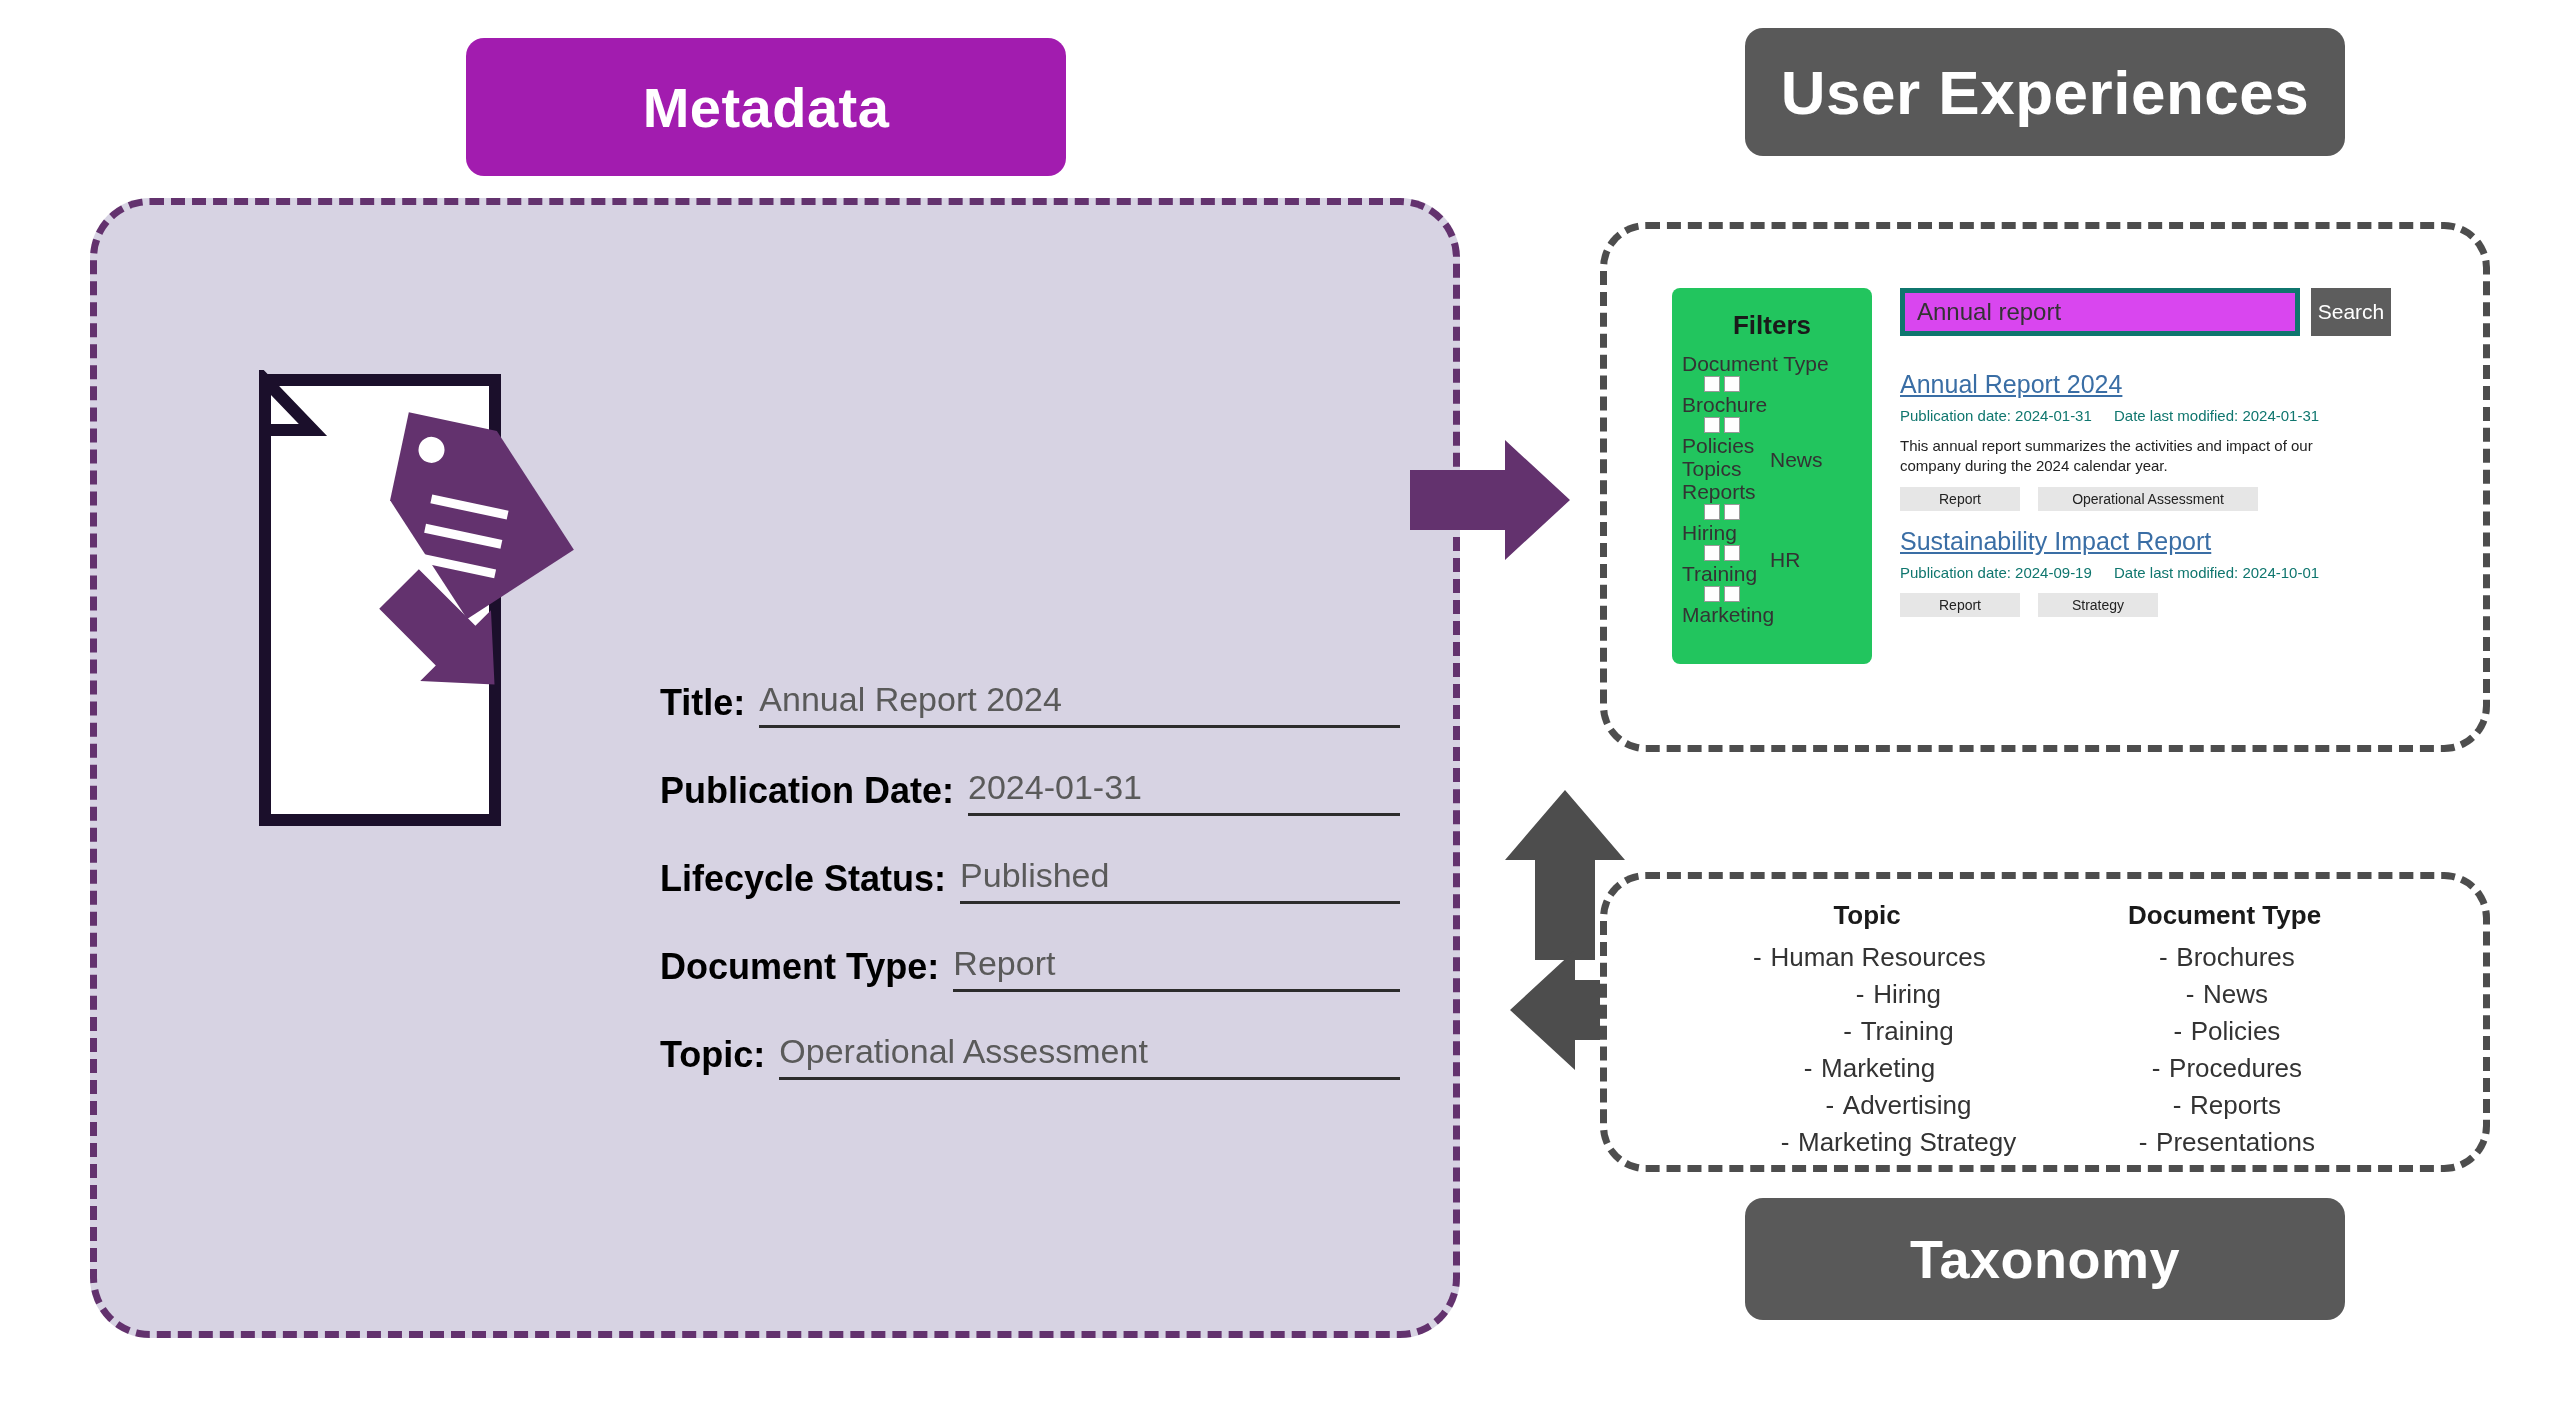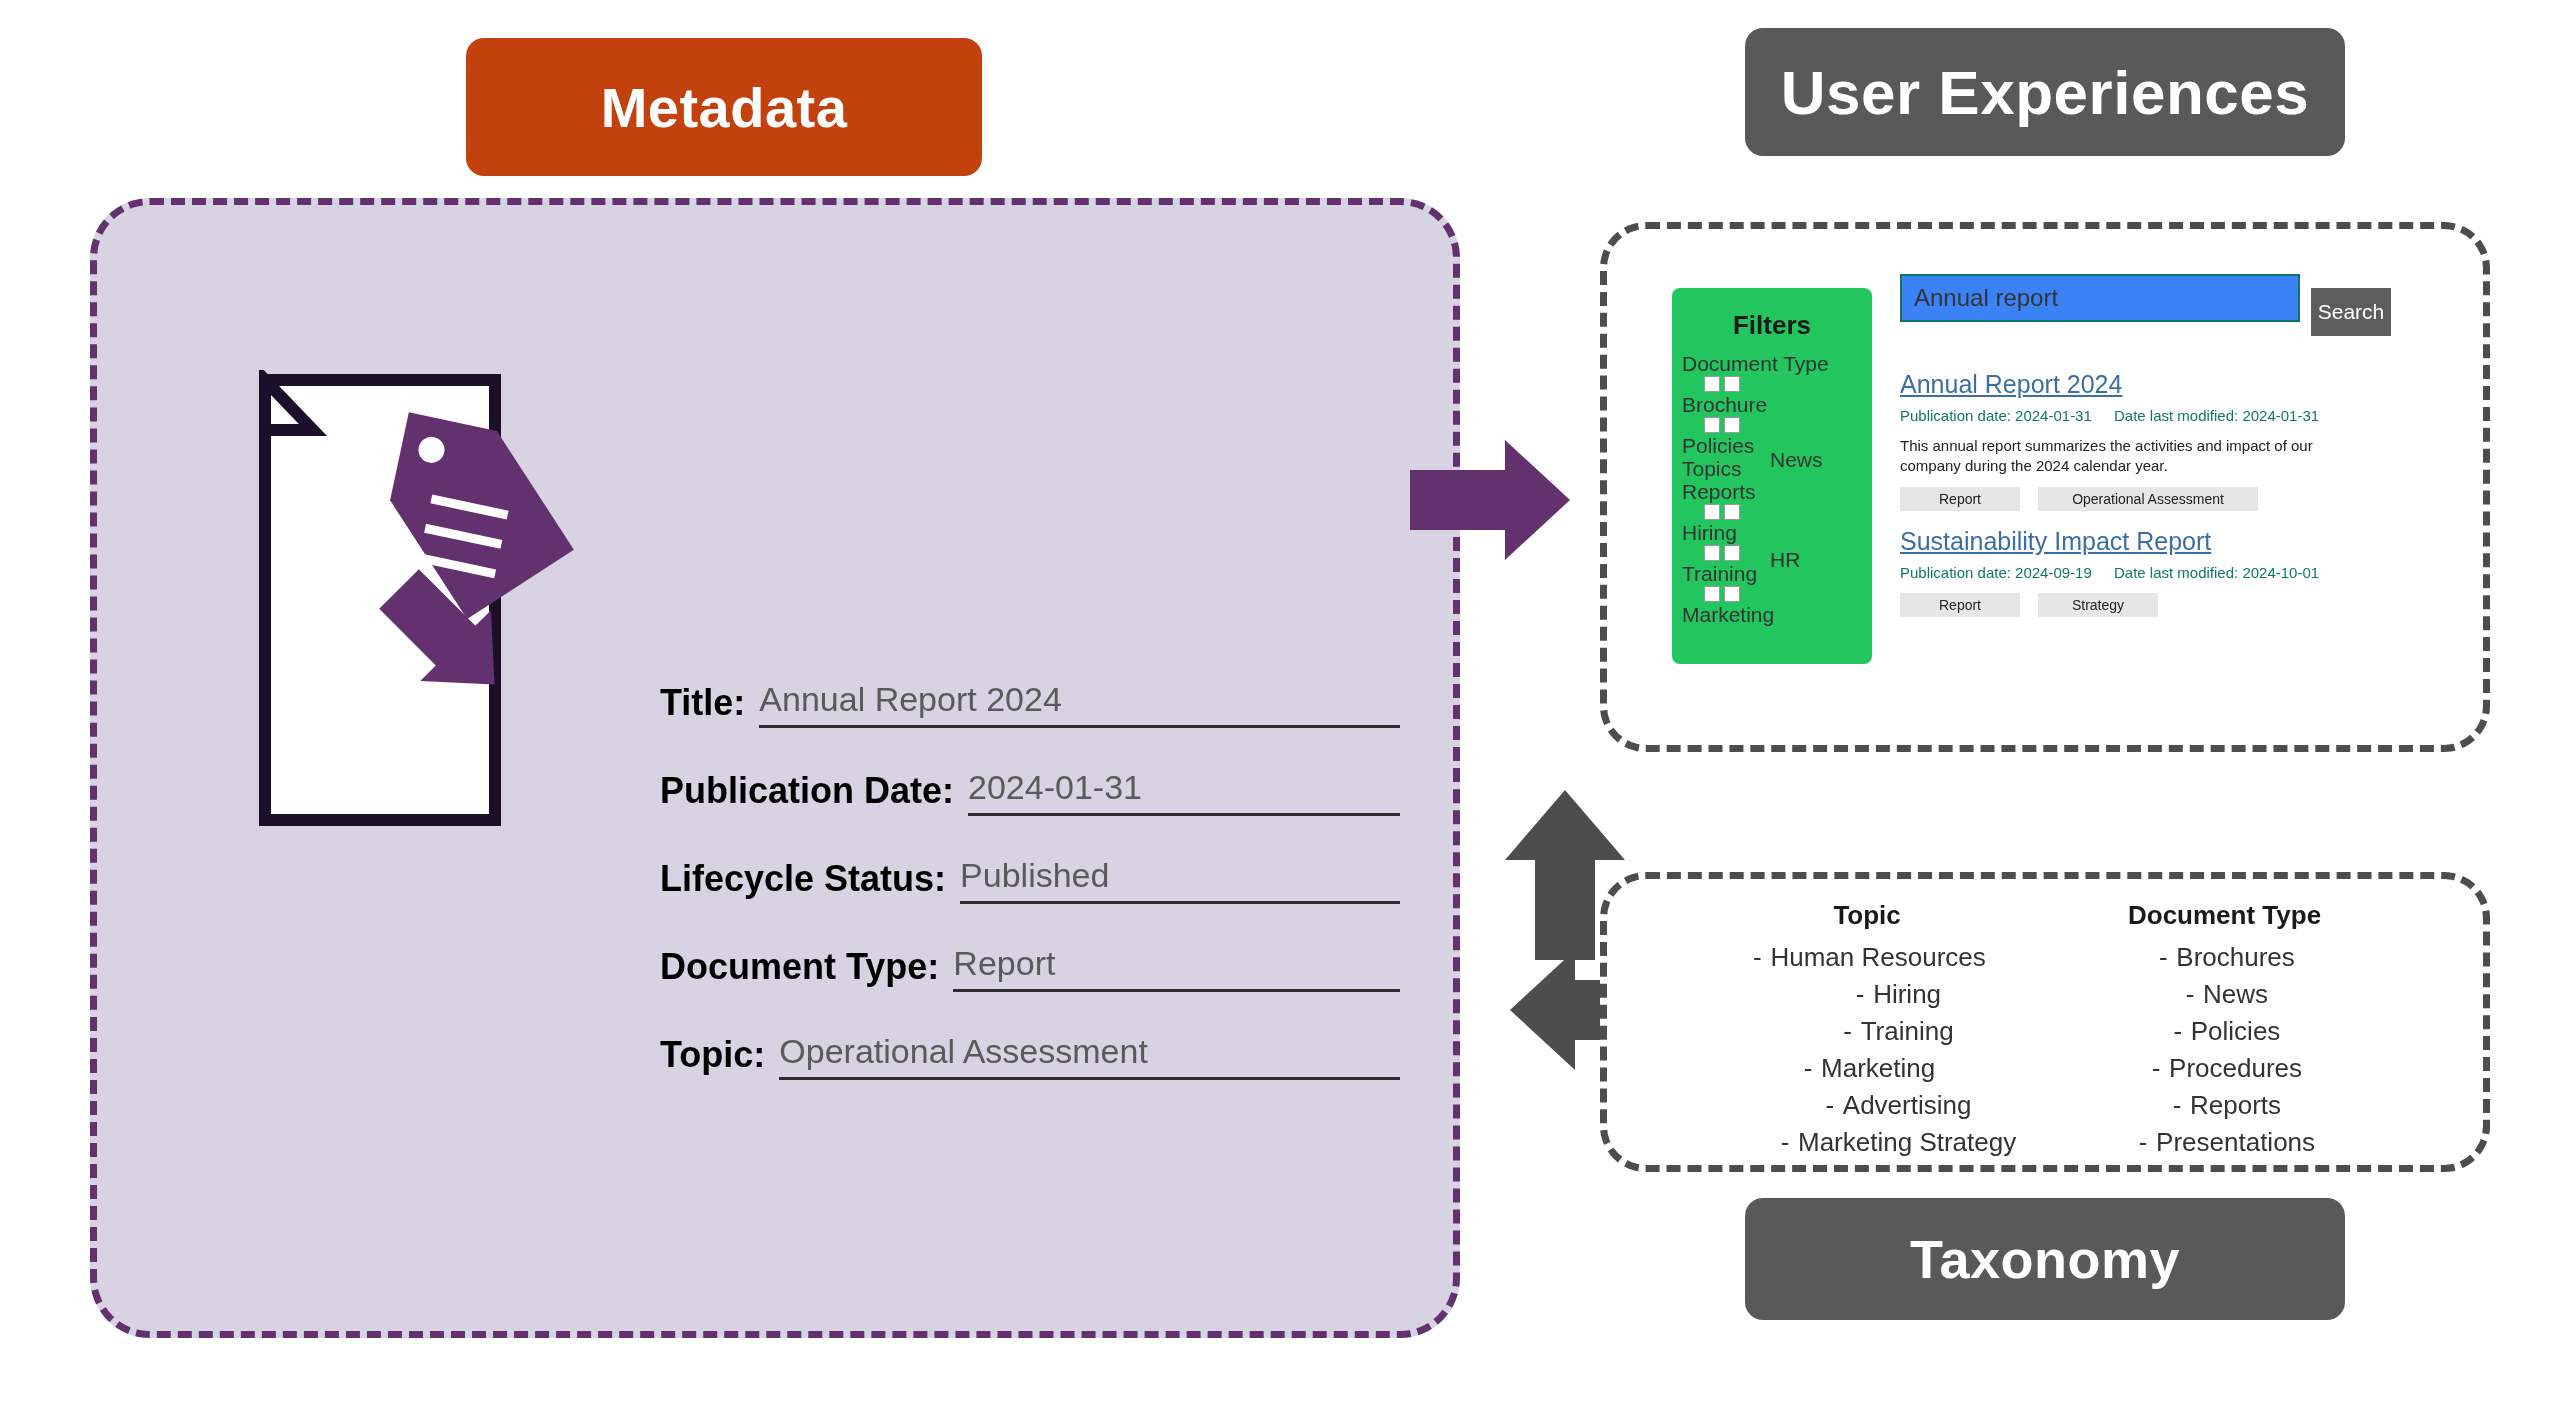--- a/index.html
+++ b/index.html
@@ -22,23 +22,23 @@
     color: #ffffff;
     font-weight: bold;
     display: flex;
     align-items: center;
     justify-content: center;
     letter-spacing: 0.5px;
   }
   .banner-metadata {
     left: 466px;
     top: 38px;
-    width: 516px;
+    width: 600px;
     height: 138px;
-    background: #c2410c;
+    background: #a21caf;
     font-size: 56px;
   }
   .banner-ux {
     left: 1745px;
     top: 28px;
     width: 600px;
     height: 128px;
     background: #595959;
     font-size: 62px;
   }
@@ -161,25 +161,25 @@
   }
   .filter-inline {
     position: absolute;
     font-size: 21px;
     color: #333333;
   }
 
   .search-field {
     position: absolute;
     left: 1900px;
-    top: 274px;
+    top: 288px;
     width: 400px;
     height: 48px;
-    border: 2px solid #0f766e;
-    background: #3b82f6;
+    border: 5px solid #0f766e;
+    background: #d946ef;
     font-size: 24px;
     color: #333333;
     display: flex;
     align-items: center;
     padding-left: 12px;
     box-sizing: border-box;
   }
   .search-button {
     position: absolute;
     left: 2311px;

